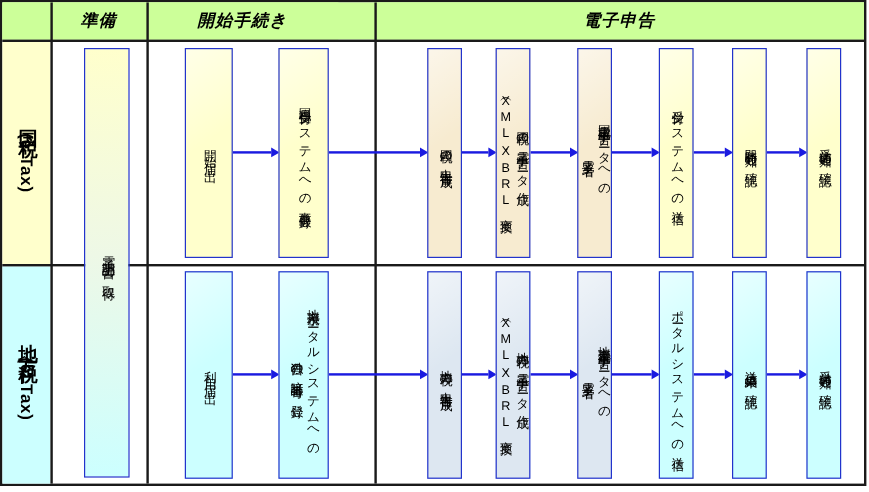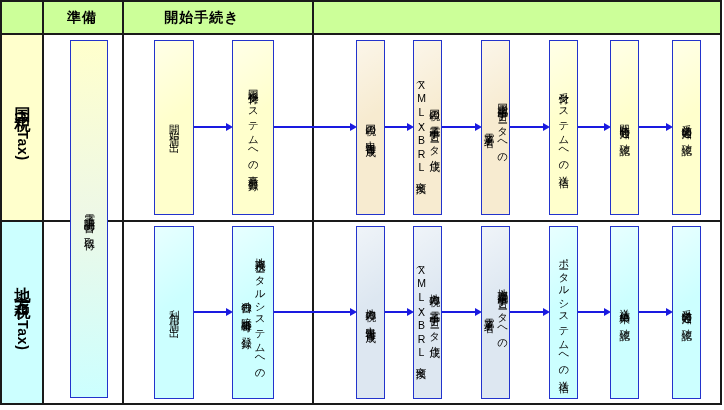--- a/index.html
+++ b/index.html
@@ -11,21 +11,21 @@
     position:absolute;left:0;top:0;width:722px;height:405px;
     border:2px solid #1a1a1a;box-sizing:border-box;background:#ffffff;
   }
   
   .vline{position:absolute;top:0;bottom:0;width:2px;background:#1a1a1a;}
   .hline{position:absolute;left:0;right:0;height:2px;background:#1a1a1a;}
   
   .header-band{position:absolute;left:0;top:0;right:0;height:31px;}
   .hcell{
     position:absolute;top:0;height:31px;display:flex;align-items:center;justify-content:center;
-    font-weight:bold;font-size:14px;letter-spacing:1px;
+    font-weight:bold;font-size:14px;letter-spacing:1px;font-style:italic;
   }
   
   .rlabel{
     position:absolute;left:0;width:40px;display:flex;align-items:center;justify-content:center;
     font-weight:bold;
   }
   .rlabel .vt{writing-mode:vertical-rl;text-orientation:mixed;display:block;text-align:center;}
   .rlabel .kanji{font-size:16px;letter-spacing:0.5em;}
   .rlabel .suffix{font-size:14px;letter-spacing:0.05em;}
   
@@ -56,20 +56,21 @@
 <body>
 
 <div class="stage">
   <div class="table">
 
     <div class="header-band" id="header-band" style="background: rgb(204, 255, 153);"></div>
 
     <div class="hcell" id="hc-corner" style="left: 0px; width: 40px; background: rgb(204, 255, 153);"></div>
     <div class="hcell" style="left: 40px; width: 80px; background: rgb(204, 255, 153);">準備</div>
     <div class="hcell" style="left: 120px; width: 160px; background: rgb(204, 255, 153);">開始手続き</div>
+    <div class="hcell" style="left: 310px; width: 408px; background: rgb(204, 255, 153);">電子申告</div>
 
     <div class="rlabel" id="rl-national" style="top: 33px; height: 185px; background: rgb(255, 255, 204);">
       <span class="vt"><span class="kanji">国税</span><span class="suffix">(e-Tax)</span></span>
     </div>
     <div class="rlabel" id="rl-local" style="top: 220px; height: 181px; background: rgb(204, 255, 255);">
       <span class="vt"><span class="kanji">地方税</span><span class="suffix">(eLTax)</span></span>
     </div>
 
     <div class="vline" style="left:40px;"></div>
     <div class="vline" style="left:120px;"></div>

